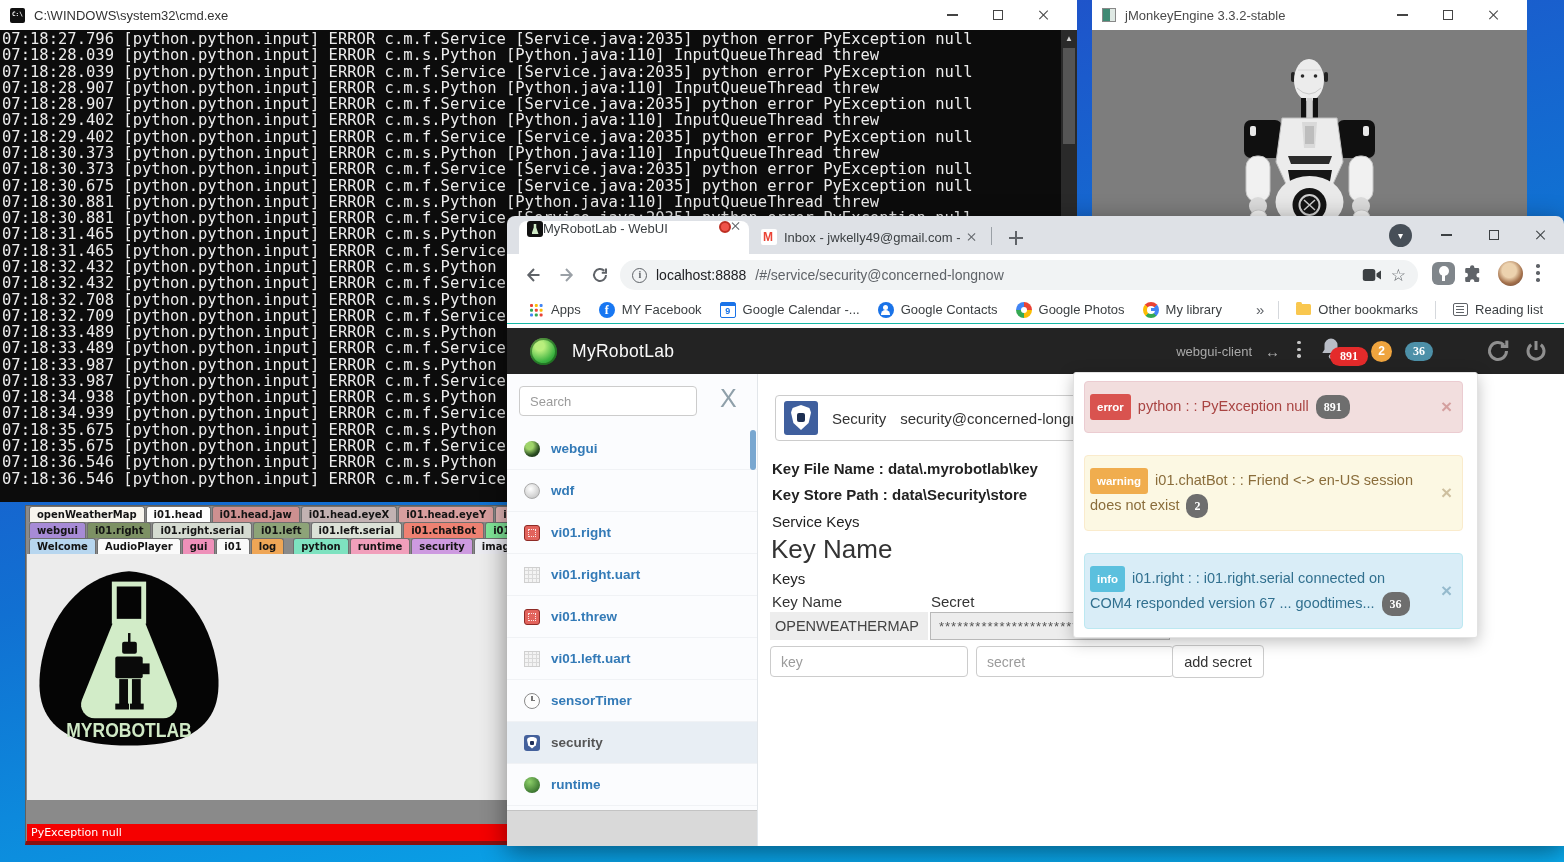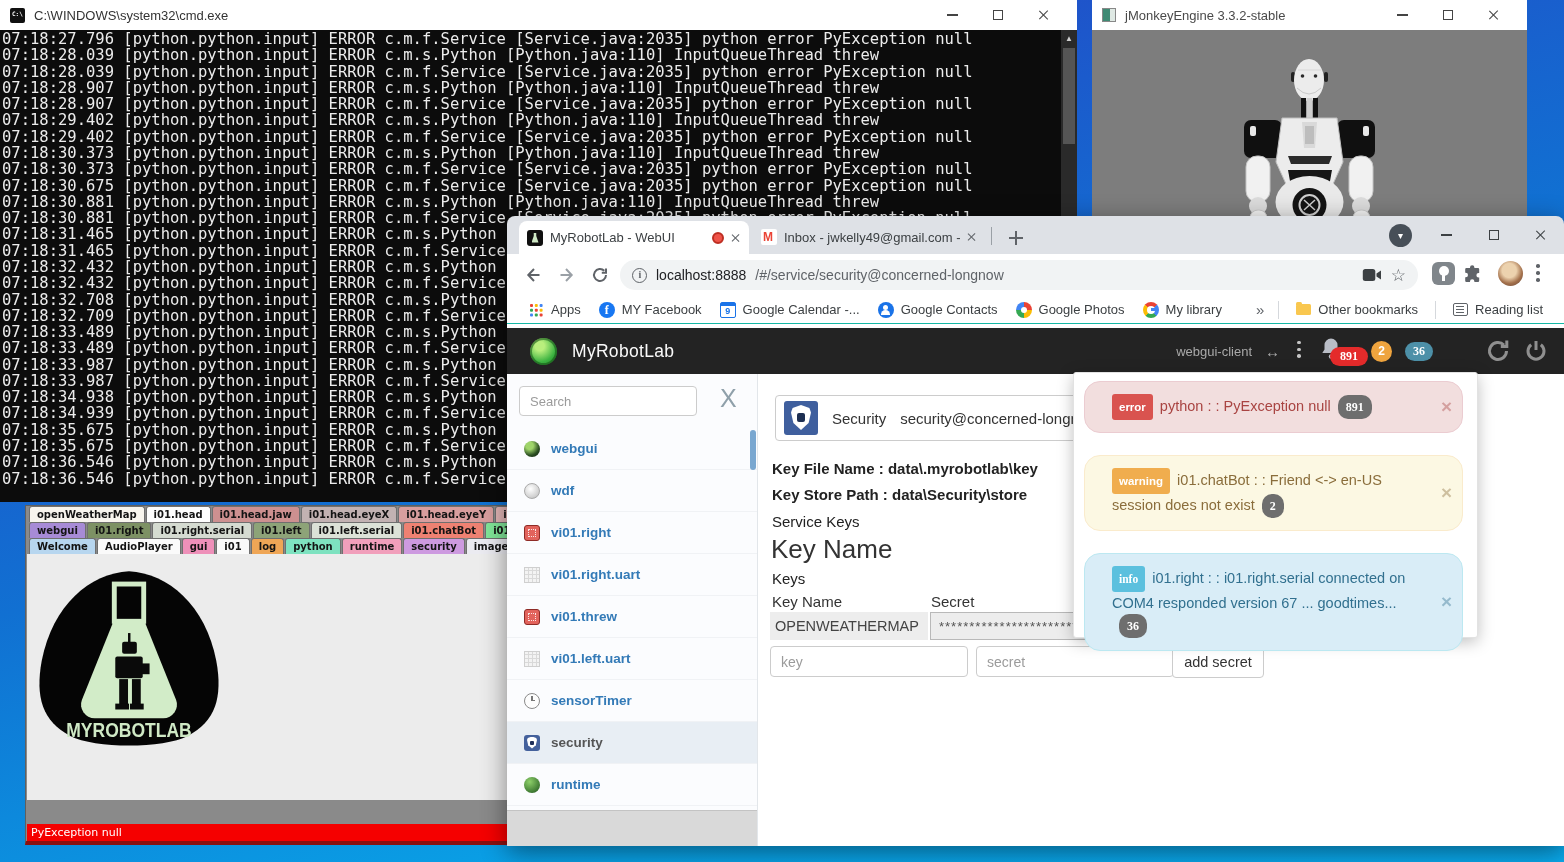--- a/index.html
+++ b/index.html
@@ -43,21 +43,21 @@
   font:bold 10px "DejaVu Sans",sans-serif;color:#141414;white-space:nowrap}
 .swing-content{position:absolute;left:1px;right:1px;top:48px;bottom:41px;background:#ececec;overflow:hidden}
 .mrl-logo{position:absolute;left:4px;top:8px}
 .swing-status{position:absolute;left:1px;right:1px;bottom:17px;height:24px;background:#ececec;border-top:1px solid #bbb;display:flex;align-items:center;padding-left:14px;font:italic 11px "DejaVu Sans",sans-serif;color:#222}
 .swing-errbar{position:absolute;left:1px;right:1px;bottom:0;height:17px;background:#f50000;display:flex;align-items:center;padding-left:4px;font:11px "DejaVu Sans",sans-serif;color:#fff}
 
 
 .chrome{left:507px;top:216px;width:1057px;height:630px;z-index:3;border-radius:8px 8px 0 0;
   background:#dee1e6;box-shadow:0 6px 26px rgba(0,0,0,.45)}
 .tabstrip{position:absolute;left:0;top:0;right:0;height:38px}
-.tab-active{position:absolute;left:12px;top:5px;width:230px;height:33px;background:#fff;border-radius:8px 8px 0 0;display:flex;align-items:center;padding:0 8px;gap:7px}
+.tab-active{position:absolute;left:12px;top:5px;width:230px;height:33px;background:#fff;border-radius:8px 8px 0 0;display:flex;padding:0 8px;}
 .tab-title{flex:1;font-size:13px;color:#3c4043;white-space:nowrap;overflow:hidden}
 .mrl-fav{width:16px;height:16px;background:#101010;border-radius:3px;position:relative;flex:0 0 16px}
 .mrl-fav::before{content:"";position:absolute;left:4.5px;top:3px;width:7px;height:10px;background:#cfe9c5;
   clip-path:polygon(32% 0,68% 0,68% 34%,100% 100%,0 100%,32% 34%)}
 .rec-dot{width:12px;height:12px;border-radius:50%;background:#ef5349;border:2px solid #bd2e22;flex:0 0 12px}
 .tab-x{position:relative;width:10px;height:10px;flex:0 0 10px}
 .tab-x::before,.tab-x::after{content:"";position:absolute;left:4.4px;top:0;width:1.3px;height:10px;background:#5f6368}
 .tab-x::before{transform:rotate(45deg)}.tab-x::after{transform:rotate(-45deg)}
 .tab-inactive{position:absolute;left:248px;top:8px;width:228px;height:26px;display:flex;align-items:center;padding:0 6px;gap:7px}
 .gmail-ic{width:16px;height:16px;background:#fff;border-radius:2px;position:relative;flex:0 0 16px}
@@ -179,21 +179,21 @@
 .cell-key{position:absolute;left:12px;top:238px;width:158px;height:28px;background:#ededed;display:flex;align-items:center;padding-left:5px;font-size:14.5px;color:#444}
 .cell-secret{position:absolute;left:172px;top:238px;width:240px;height:28px;background:#ededed;border:1px solid #b9b9b9;padding:0 8px;font-size:13px;color:#555;letter-spacing:1px;outline:none}
 .inp{position:absolute;top:272px;height:31px;border:1px solid #ccc;border-radius:4px;padding:0 10px;font-size:14px;color:#555;outline:none;background:#fff}
 .inp::placeholder{color:#9b9b9b}
 .inp-key{left:12px;width:198px}
 .inp-secret{left:218px;width:198px}
 .btn-addsecret{position:absolute;left:414px;top:271px;width:92px;height:33px;border:1px solid #ccc;border-radius:4px;background:#fff;font-size:14.5px;color:#333;display:flex;align-items:center;justify-content:center}
 
 .notif{position:absolute;left:566px;top:48px;width:405px;height:266px;background:#fff;border:1px solid #e2e2e2;border-radius:3px;
   box-shadow:0 4px 16px rgba(0,0,0,.25);padding:8px 14px 8px 10px;display:flex;flex-direction:column;gap:22px}
-.alert{position:relative;border:1px solid;border-radius:16px;padding:12px 32px 12px 27px;font-size:14.5px;line-height:22px}
+.alert{position:relative;border:1px solid;border-radius:4px;padding:12px 32px 12px 5px;font-size:14.5px;line-height:22px}
 .alert-badge{display:inline-block;padding:2px 7px;border-radius:3px;color:#fff;font-size:11.5px;font-weight:bold;margin-right:7px}
 .alert-count{display:inline-block;background:#6e6e6e;color:#fff;border-radius:10px;padding:1px 8px;font-size:12px;font-weight:bold;margin-left:7px;font-family:"Liberation Serif",serif}
 .alert-x{position:absolute;right:10px;top:50%;transform:translateY(-50%);opacity:.4;font-size:19px;font-weight:bold}
 .alert-x::before{content:"×"}
 </style>
 </head>
 <body>
 
 <div id="stage">
 
@@ -325,21 +325,21 @@
         <span class="stab" style="background: rgb(238, 129, 114);">i01.chatBot</span>
         <span class="stab" style="background: rgb(128, 230, 152);">i01.chatBot.search</span>
       </div>
     <div class="srow">
 
     <span class="stab" style="background: rgb(183, 214, 239);">Welcome</span>
         <span class="stab" style="background: rgb(250, 250, 250);">AudioPlayer</span>
         <span class="stab" style="background: rgb(238, 144, 185);">gui</span>
         <span class="stab" style="background: rgb(250, 250, 250);">i01</span>
         <span class="stab" style="background: rgb(239, 166, 86);">log</span>
-        <span class="stab" style="background: rgb(126, 226, 192);">python</span>
+        <span class="stab" style="background: rgb(126, 226, 192); margin-left: 8px;">python</span>
         <span class="stab" style="background: rgb(241, 159, 187);">runtime</span>
         <span class="stab" style="background: rgb(205, 154, 224);">security</span>
         <span class="stab" style="background: rgb(235, 235, 241);">imagedisplay</span>
         <span class="stab" style="background: rgb(218, 232, 139);">i01.ear</span>
       </div>
     <div class="swing-content">
       <svg class="mrl-logo" width="196" height="196" viewBox="0 0 200 195">
         <path d="M100 7 C140 9 178 42 189 98 C196 136 188 160 160 175 C135 188 65 188 40 175 C12 160 4 136 11 98 C22 42 60 9 100 7 Z" fill="#050505"></path>
         <rect x="85" y="20" width="30" height="38" fill="none" stroke="#d2ecc8" stroke-width="5"></rect>
         <path d="M85 56 L115 56 L148 138 a14 14 0 0 1 -13 19 H65 a14 14 0 0 1 -13 -19 Z" fill="#d2ecc8"></path>
@@ -588,21 +588,21 @@
             <span class="alert-badge" style="background: rgb(217, 83, 79);">error</span><span>python : : PyException null</span><span class="alert-count">891</span>
             <span class="alert-x"></span>
           </div>
 
           <div class="alert" style="background: rgb(252, 248, 227); color: rgb(138, 109, 59); border-color: rgb(250, 235, 204);">
             <span class="alert-badge" style="background: rgb(240, 173, 78);">warning</span><span>i01.chatBot : : Friend &lt;-&gt; en-US session does not exist</span><span class="alert-count">2</span>
             <span class="alert-x"></span>
           </div>
 
           <div class="alert" style="background: rgb(217, 237, 247); color: rgb(49, 112, 143); border-color: rgb(188, 232, 241);">
-            <span class="alert-badge" style="background: rgb(91, 192, 222); font-family: Liberation Serif, serif;">info</span><span>i01.right : : i01.right.serial connected on COM4 responded version 67 ... goodtimes...</span><span class="alert-count">36</span>
+            <span class="alert-badge" style="background: rgb(91, 192, 222);">info</span><span>i01.right : : i01.right.serial connected on COM4 responded version 67 ... goodtimes...</span><span class="alert-count">36</span>
             <span class="alert-x"></span>
           </div>
         </div>
 
     </div>
   </div>
 
 </div>
 
 </body></html>

